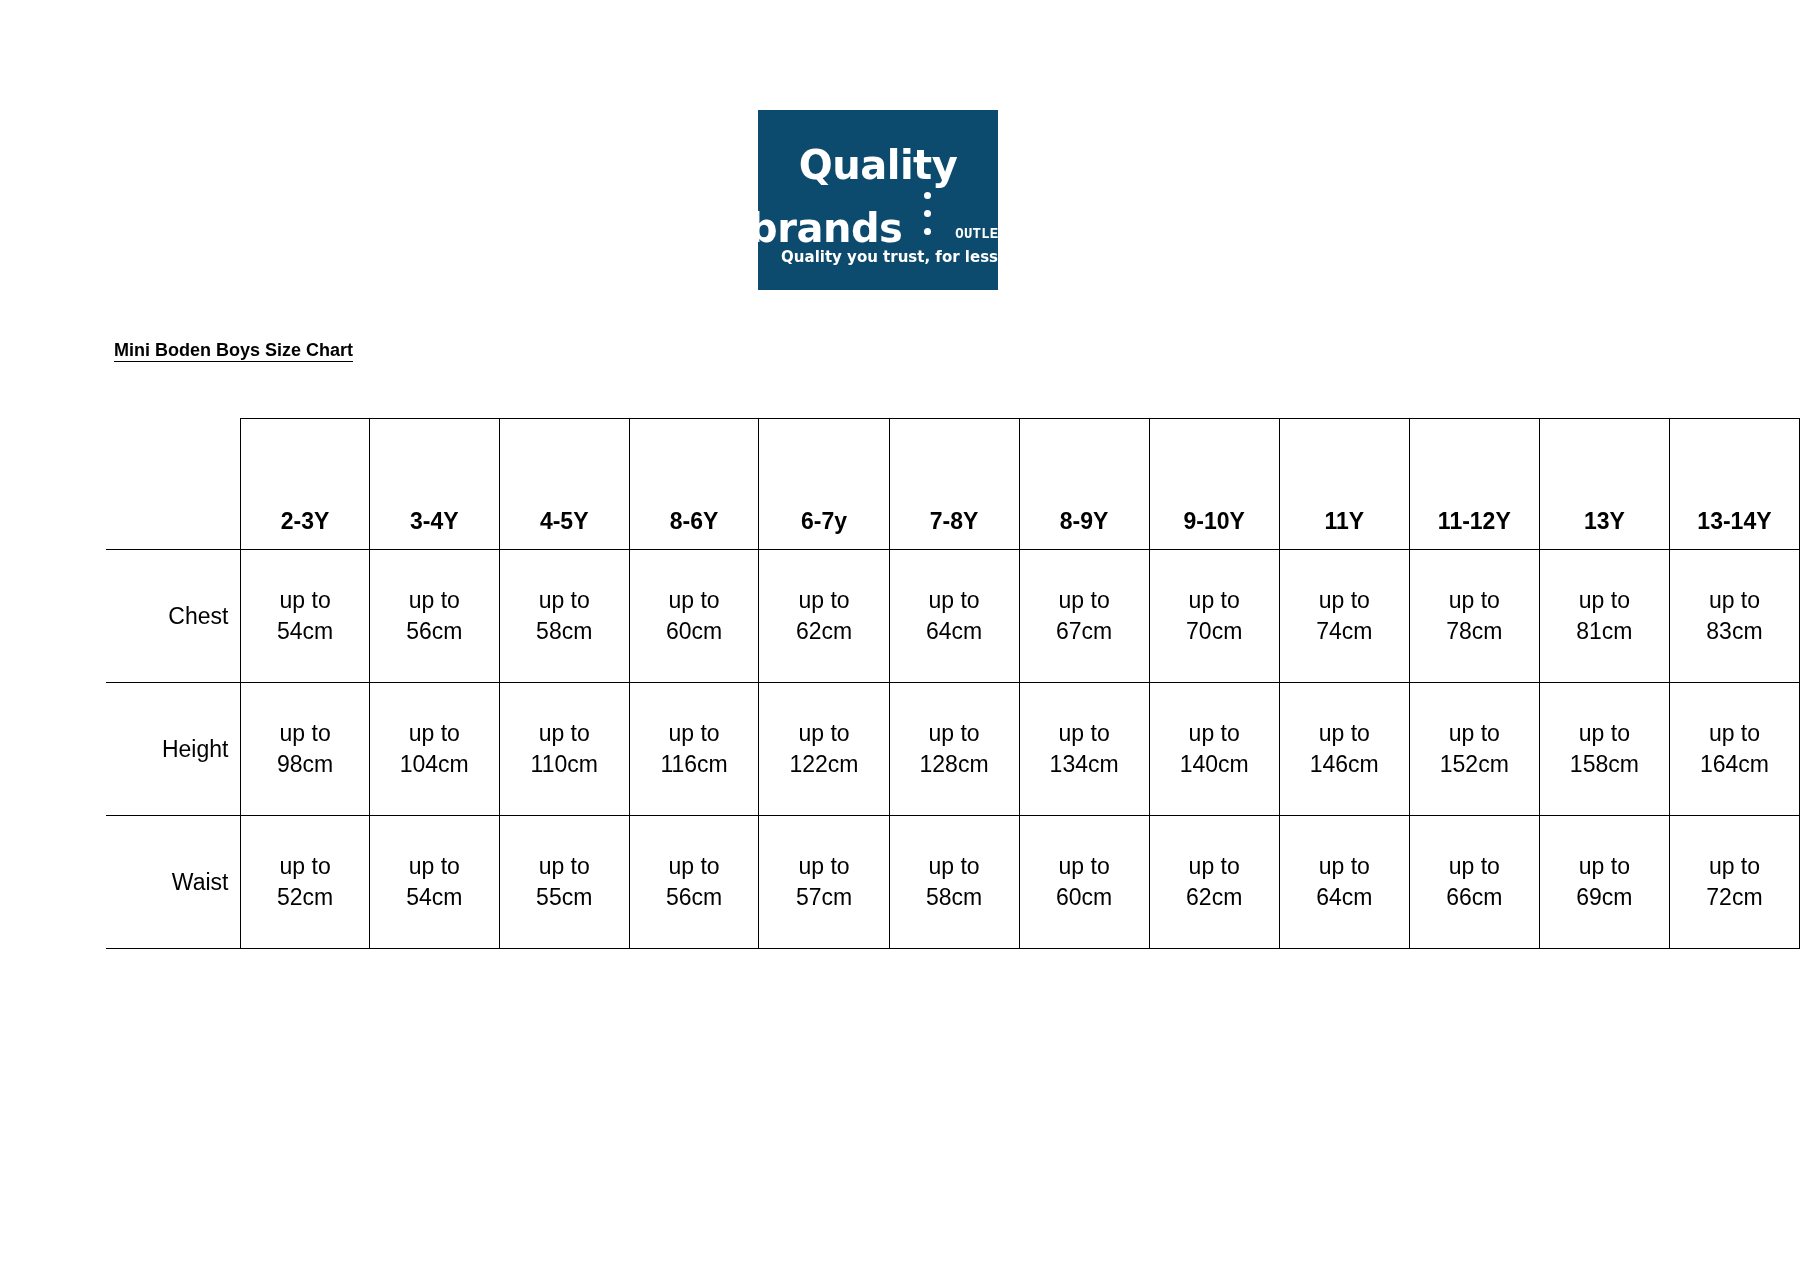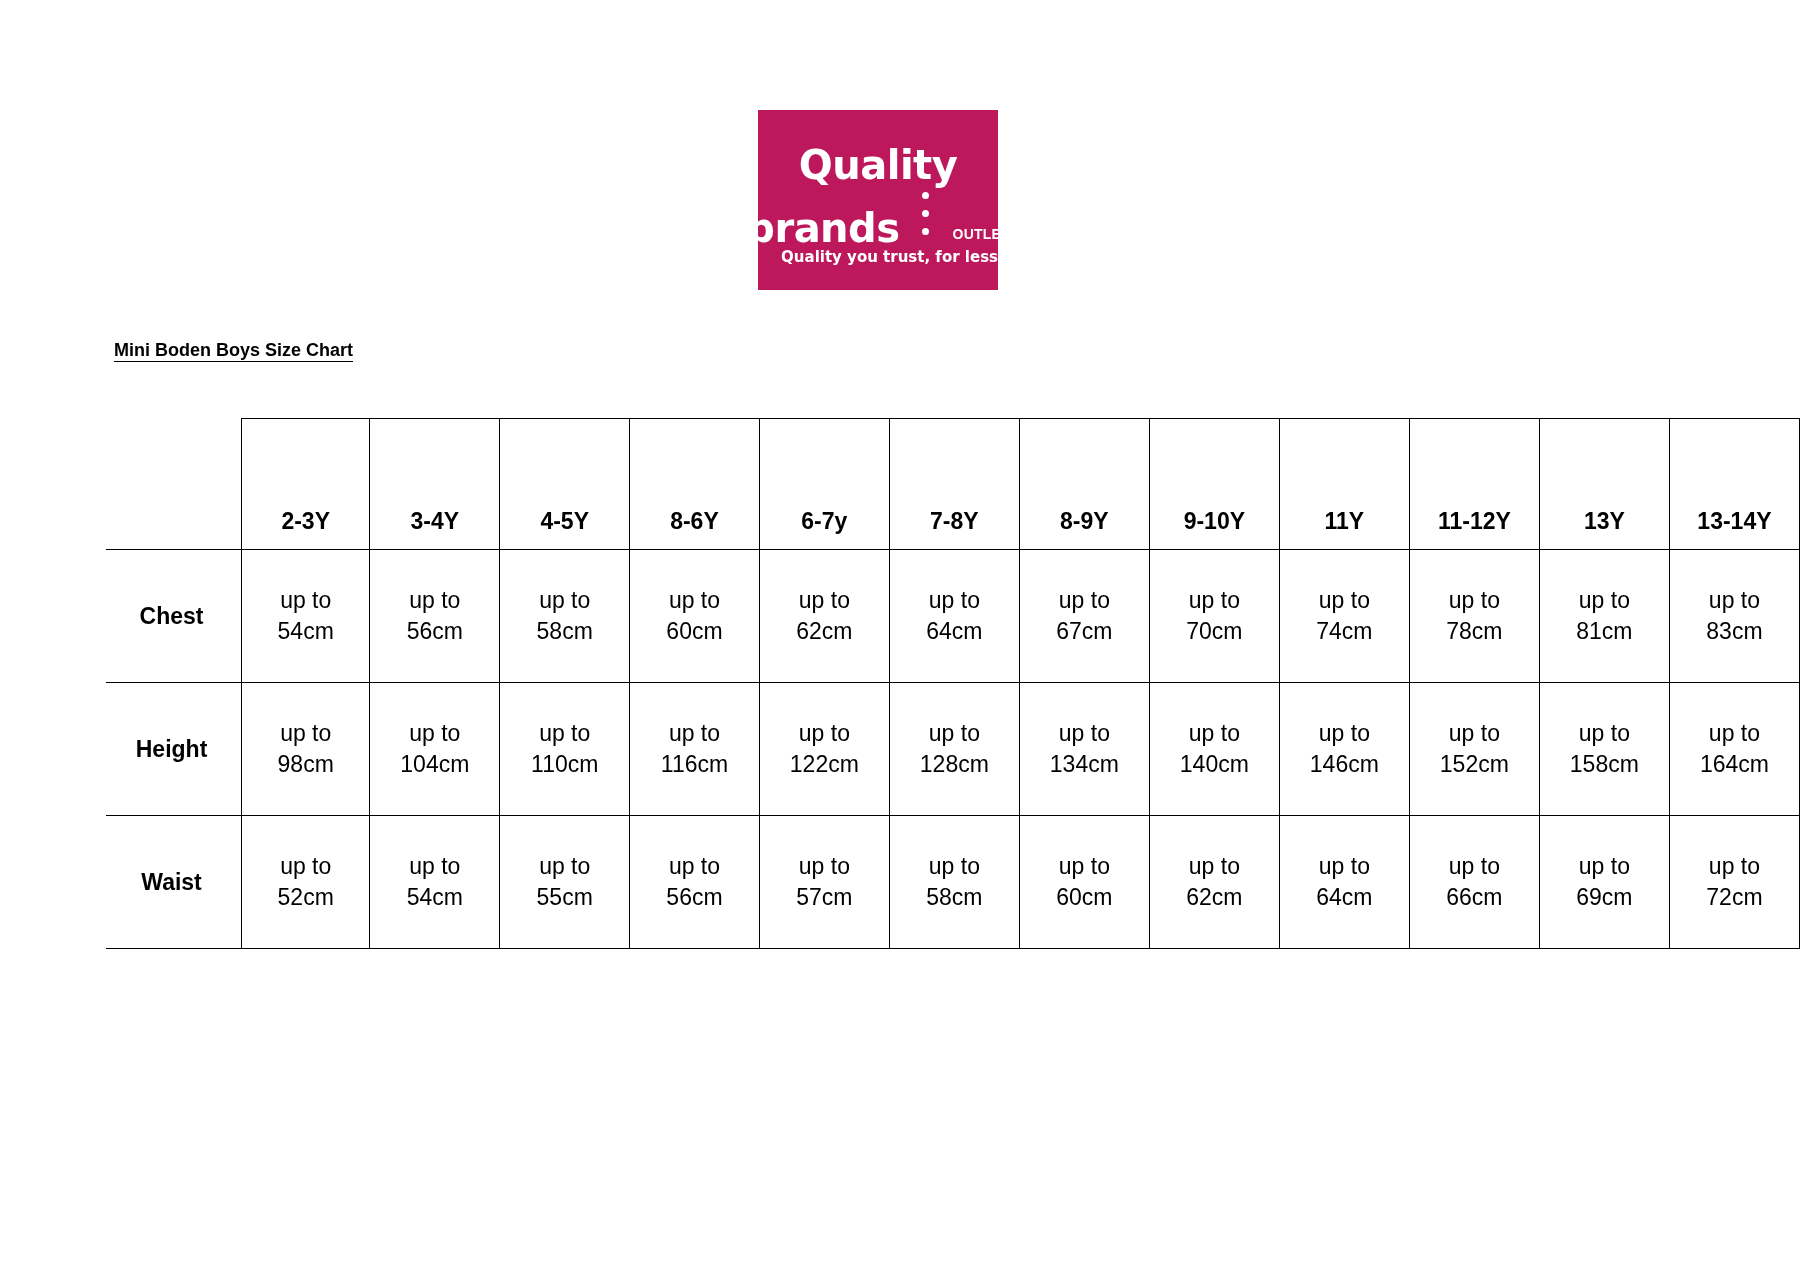--- a/index.html
+++ b/index.html
@@ -16,21 +16,21 @@
     overflow: hidden;
   }
 
   
   .logo-block {
     position: absolute;
     left: 758px;
     top: 110px;
     width: 240px;
     height: 180px;
-    background: #be185d;
+    background: #0c4a6e;
     color: #ffffff;
     box-sizing: border-box;
     padding-left: 28px;
   }
   .logo-inner {
     position: absolute;
     left: 0;
     right: 0;
     top: 36px;
     text-align: center;
@@ -63,21 +63,21 @@
   .logo-dots span {
     display: inline-block;
     width: 7px;
     height: 7px;
     border-radius: 50%;
     background: #ffffff;
     margin-right: 2px;
     vertical-align: middle;
   }
   .logo-outlet {
-    font-family: Liberation Sans, sans-serif;
+    font-family: Liberation Mono, monospace;
     font-weight: bold;
     font-size: 14px;
     line-height: 14px;
     margin-bottom: 6px;
     letter-spacing: 0.2px;
   }
   .logo-tagline {
     font-family: "DejaVu Sans", sans-serif;
     font-weight: bold;
     font-size: 15px;
@@ -124,21 +124,22 @@
   }
   .size-table thead th.col-head {
     font-weight: bold;
     height: 108px;
     width: 120px;
     vertical-align: bottom;
     padding-bottom: 14px;
     border-top: 1px solid #000;
   }
   .size-table tbody th.row-head {
-    font-weight: bold;
+    font-weight: normal;
+    text-align: right;
     padding-right: 12px;
     border-left: none;
     width: 122px;
   }
   .size-table tbody td.val {
     height: 116px;
     line-height: 1.35;
     font-weight: normal;
   }
   .val .upto {

